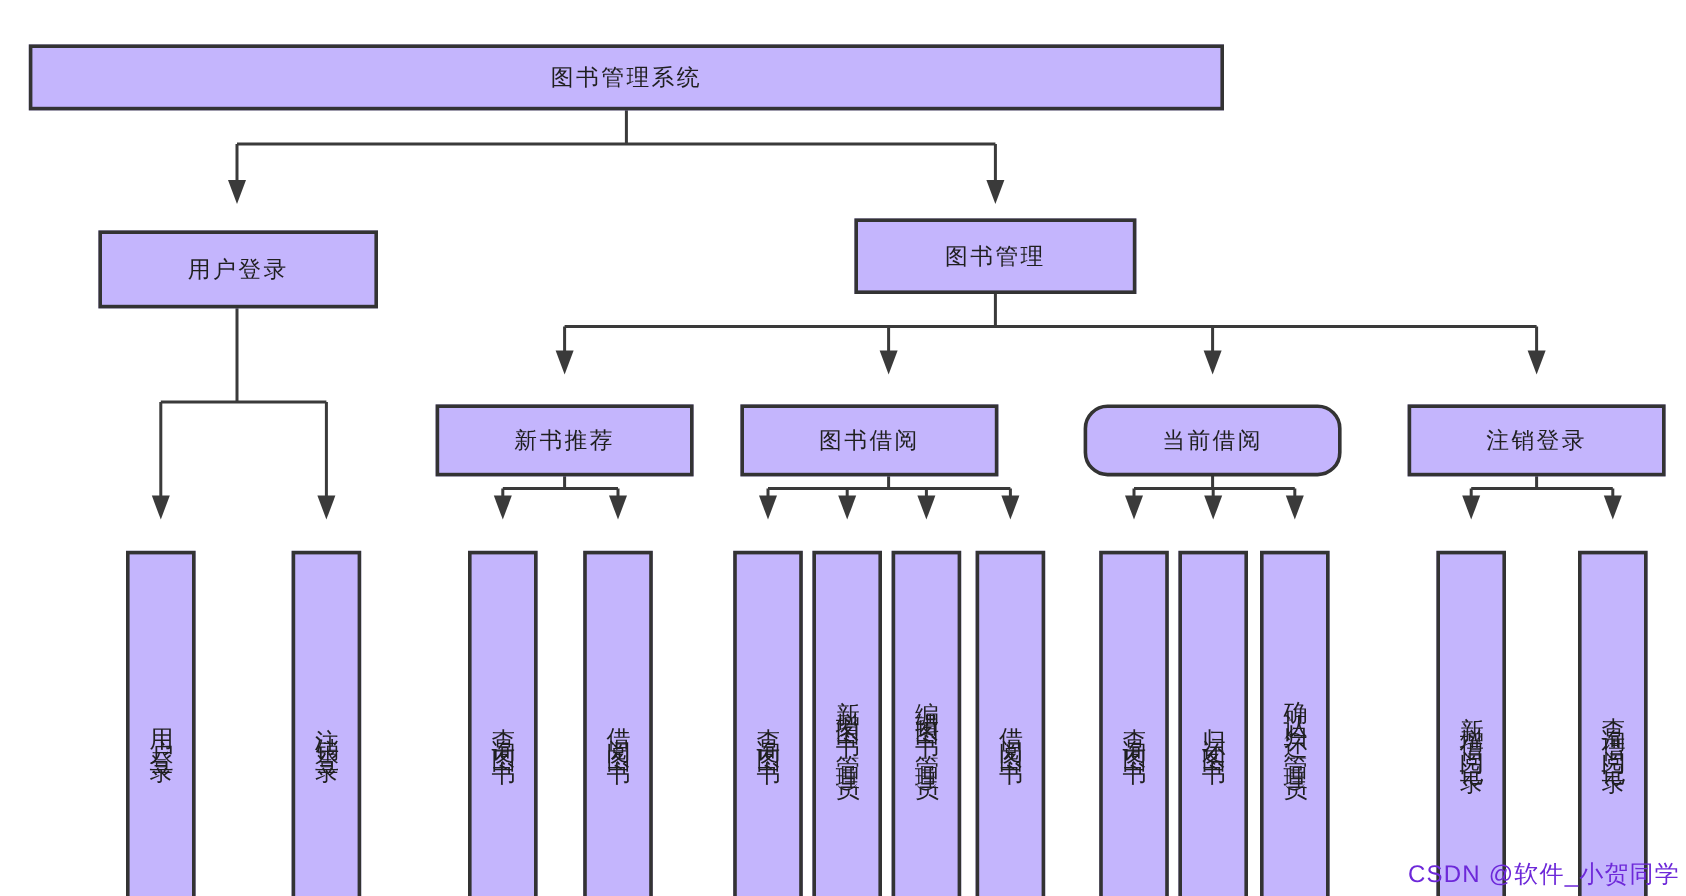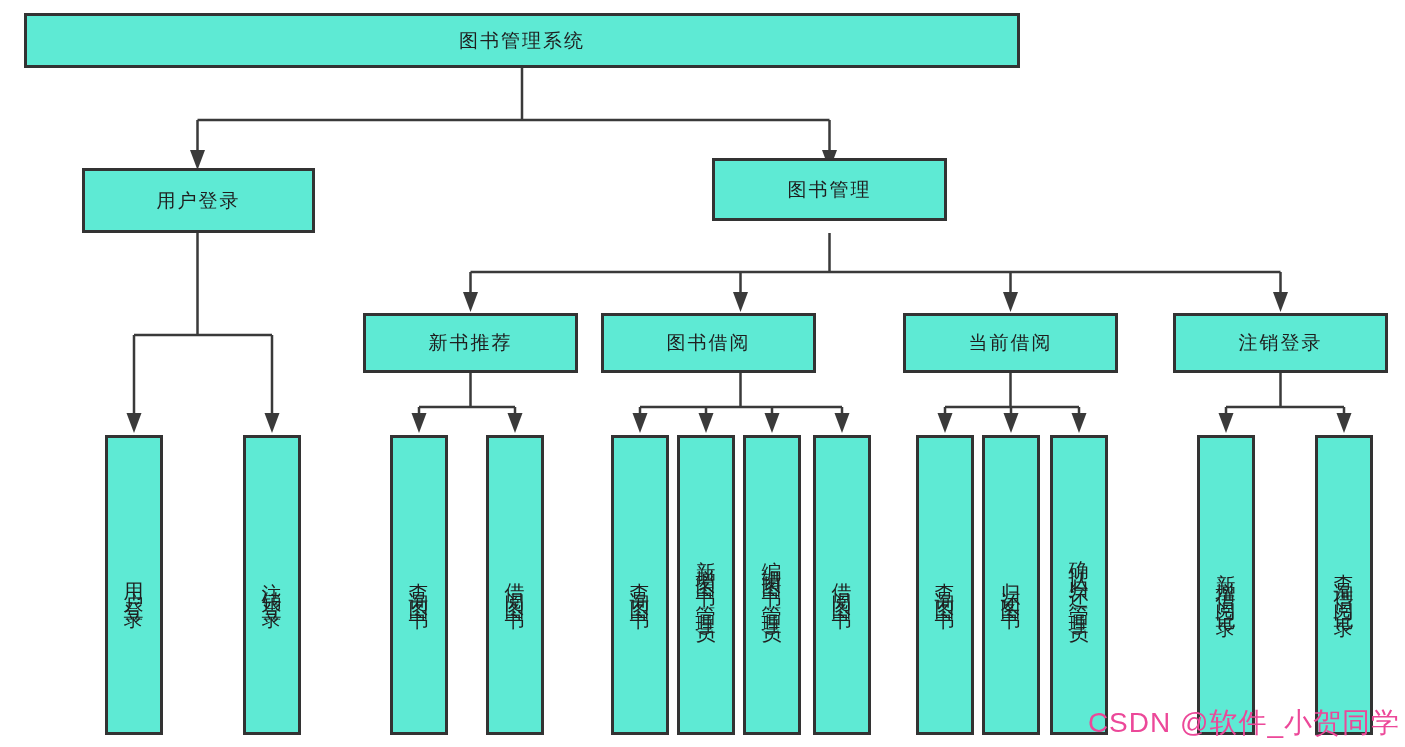--- a/index.html
+++ b/index.html
@@ -20,38 +20,39 @@
     left: 0;
     top: 0;
     width: 1405px;
     height: 747px;
     pointer-events: none;
   }
   .node {
     position: absolute;
     box-sizing: border-box;
     border: 3px solid #333333;
-    background: #5eead4;
+    background: #c4b5fd;
     display: flex;
     align-items: center;
     justify-content: center;
     color: #1f1f1f;
+    margin-top: 24px;
   }
   .hnode span {
     font-size: 19px;
     letter-spacing: 2px;
     white-space: nowrap;
   }
   .root-node  { left: 24px;  top: 13px;  width: 996px; height: 55px; }
   .l2a        { left: 82px;  top: 168px; width: 233px; height: 65px; }
   .l2b        { left: 712px; top: 158px; width: 235px; height: 63px; }
   .l3         { top: 313px; width: 215px; height: 60px; }
   .l3a { left: 363px; }
-  .l3b { left: 601px; }
-  .l3c { left: 903px; }
+  .l3b { left: 617px; }
+  .l3c { left: 903px; border-radius: 20px; }
   .l3d { left: 1173px; }
   .leaf {
     top: 435px;
     width: 58px;
     height: 300px;
   }
   .leaf span {
     writing-mode: vertical-rl;
     text-orientation: mixed;
     font-size: 20px;
@@ -68,22 +69,22 @@
   .leaf-8  { left: 813px; }
   .leaf-9  { left: 916px; }
   .leaf-10 { left: 982px; }
   .leaf-11 { left: 1050px; }
   .leaf-12 { left: 1197px; }
   .leaf-13 { left: 1315px; }
   .watermark {
     position: absolute;
     right: 5px;
     bottom: 5px;
-    font-size: 28px;
-    color: #ec4899;
+    font-size: 20px;
+    color: #6d28d9;
     letter-spacing: 1px;
     white-space: nowrap;
   }
 </style>
 </head>
 <body>
 
 <div class="stage">
 
   <svg class="connectors" viewBox="0 0 1405 747" xmlns="http://www.w3.org/2000/svg">

